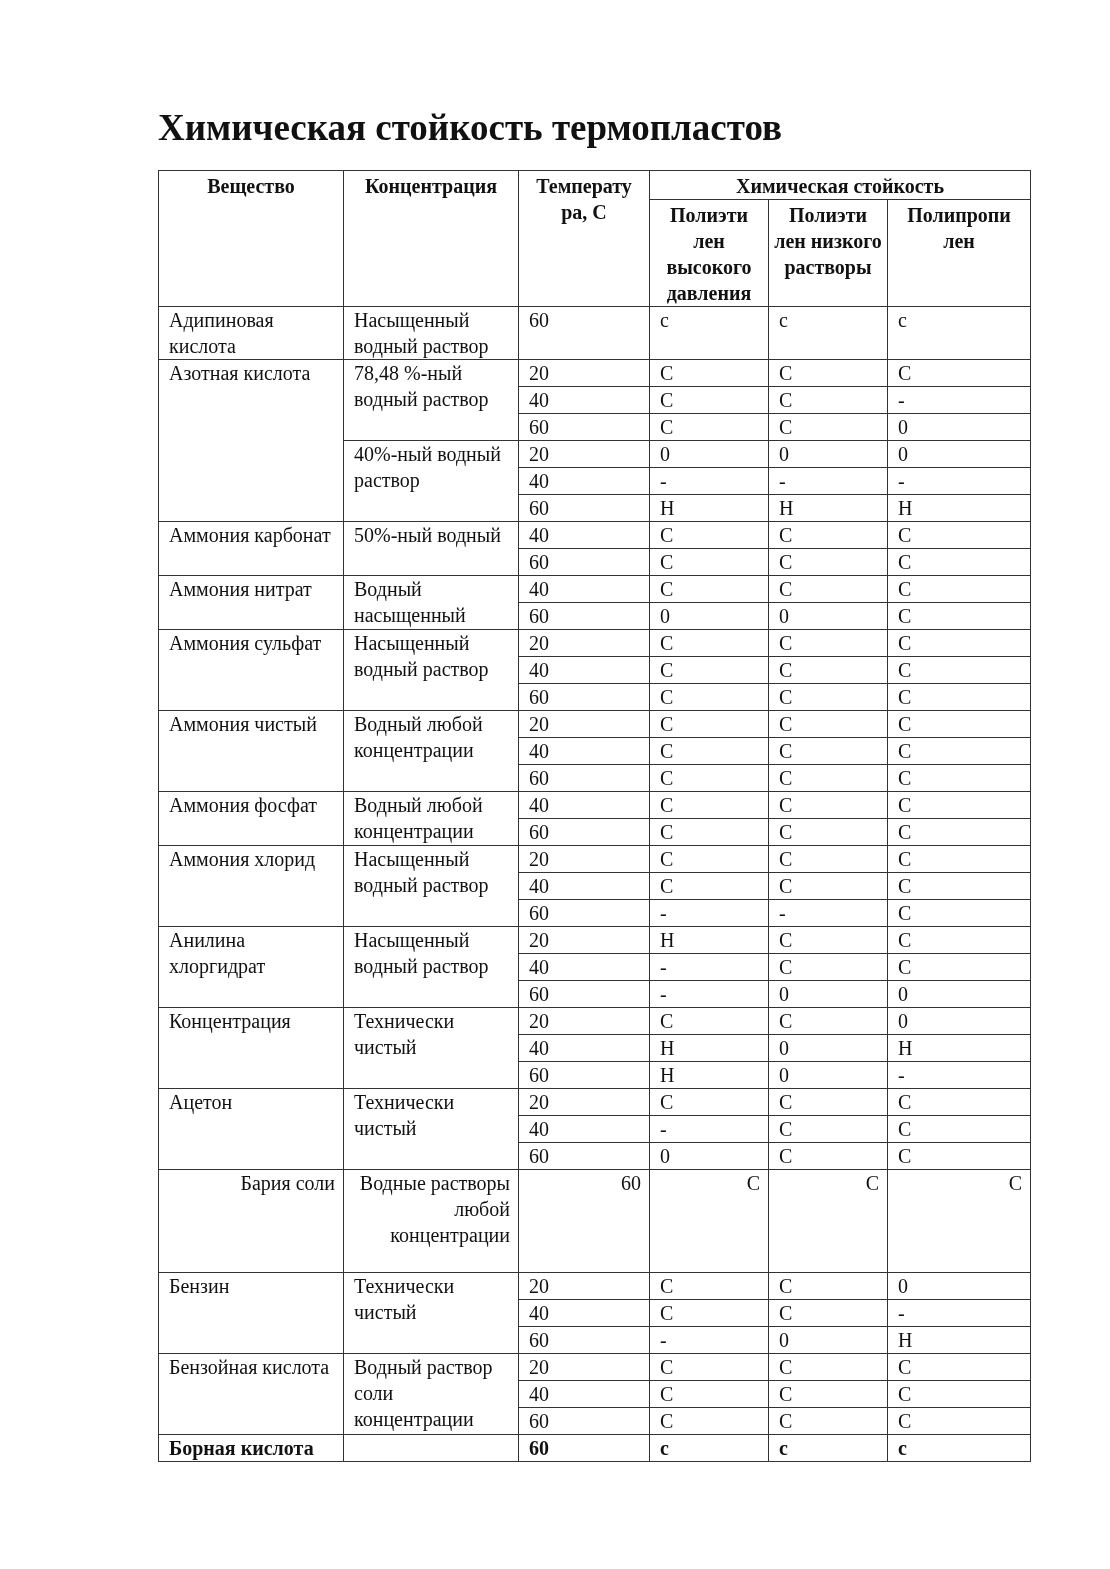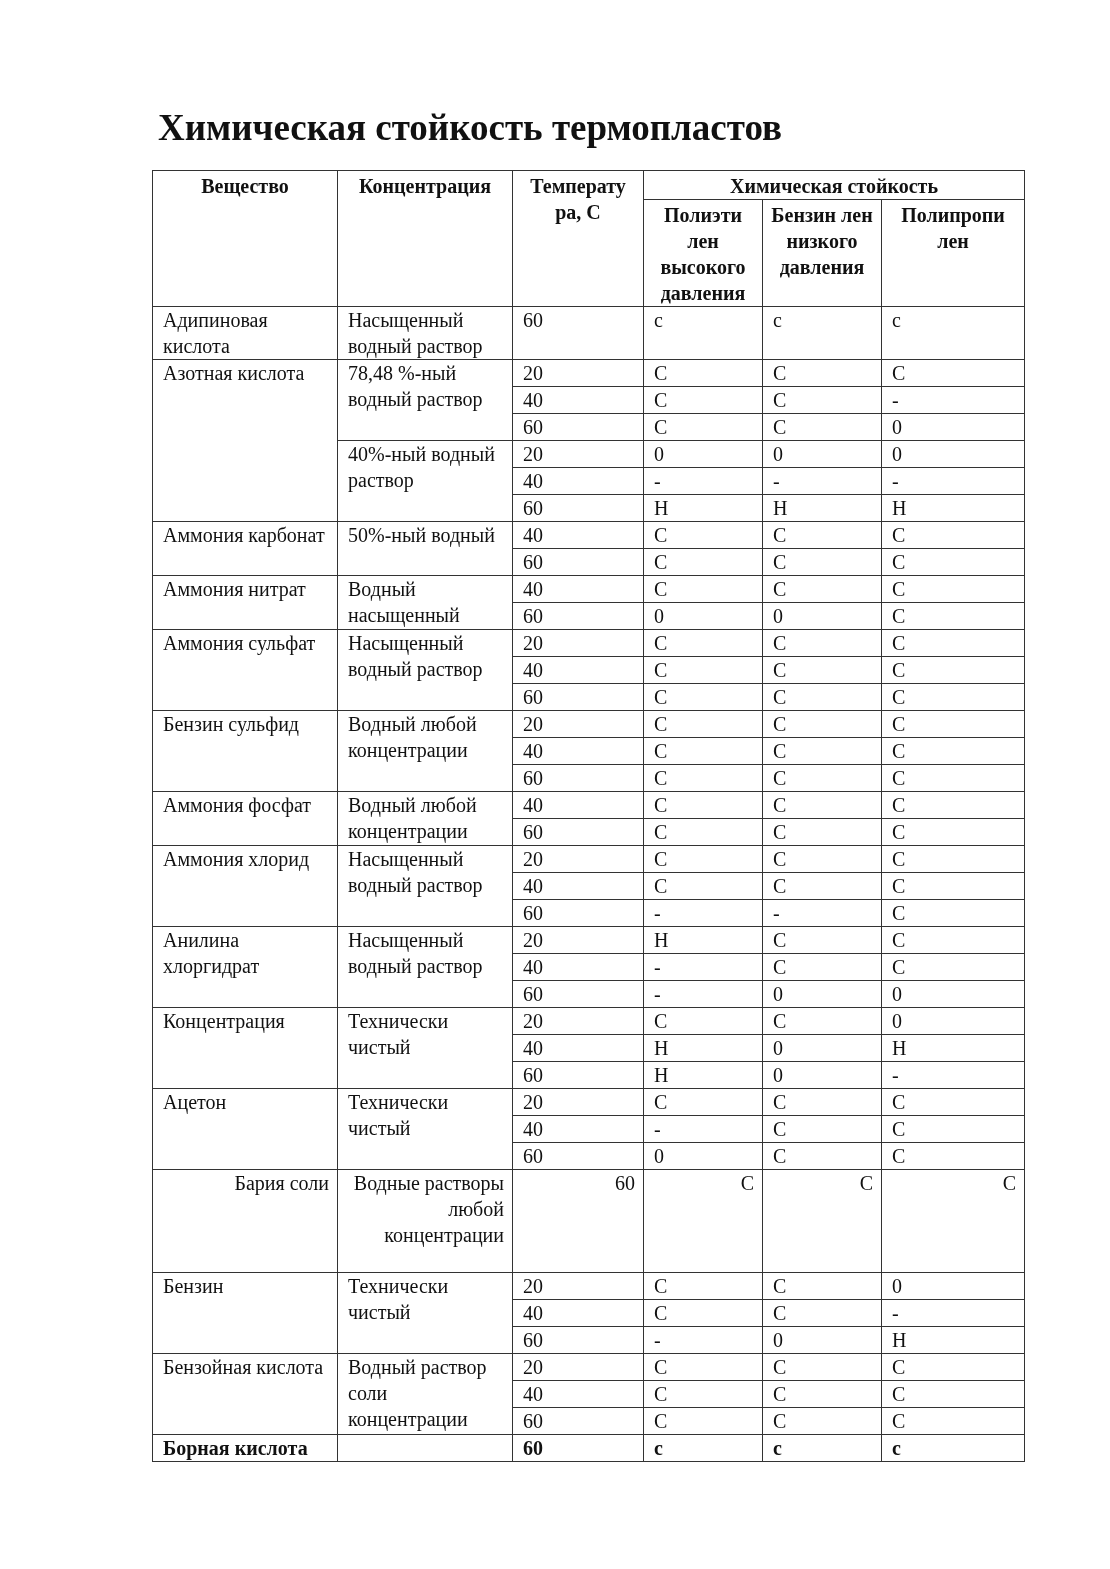--- a/index.html
+++ b/index.html
@@ -1,18 +1,18 @@
 <!DOCTYPE html>
 <html><head>
   <meta charset="utf-8">
   <style>
     html, body { margin: 0; padding: 0; background: #ffffff; }
     body { width: 1110px; height: 1569px; position: relative; font-family: "Liberation Serif", "DejaVu Serif", serif; color: #111; }
     .title { position: absolute; left: 158px; top: 106px; font-size: 37px; font-weight: bold; letter-spacing: 0px; margin: 0; }
-    table.main { position: absolute; left: 152px; top: 170px; border-collapse: collapse; table-layout: fixed; width: 872px; font-size: 20px; }
+    table.main { position: absolute; left: 158px; top: 170px; border-collapse: collapse; table-layout: fixed; width: 872px; font-size: 20px; }
     table.main td, table.main th { border: 1.3px solid #333; padding: 0 8px 0 10px; vertical-align: top; line-height: 26px; overflow: hidden; }
     table.main th { font-weight: bold; text-align: center; padding: 2px 4px 0 4px; line-height: 26px; }
     col.c1 { width: 185px; } col.c2 { width: 175px; } col.c3 { width: 131px; }
     col.c4 { width: 119px; } col.c5 { width: 119px; } col.c6 { width: 143px; }
     tr.hdr1 th { height: 24px; }
     tr.hdr2 th { height: 77px; }
     tr.dr td { height: 25.6px; }
     td.val { padding-left: 9px; }
   </style>
 </head>
@@ -31,21 +31,21 @@
   </colgroup>
   <thead>
     <tr class="hdr1">
       <th rowspan="2">Вещество</th>
       <th rowspan="2">Концентрация</th>
       <th rowspan="2">Температу ра, С</th>
       <th colspan="3">Химическая стойкость</th>
     </tr>
     <tr class="hdr2">
       <th>Полиэти лен высокого давления</th>
-      <th>Бензин лен низкого давления</th>
+      <th>Полиэти лен низкого растворы</th>
       <th>Полипропи лен</th>
     </tr>
   </thead>
   <tbody id="tbody">
       <tr class="dr" style="height: 51px; margin-left: 20px;">
         <td rowspan="1">Адипиновая кислота</td>
         <td rowspan="1">Насыщенный водный раствор</td>
         <td class="val">60</td>
         <td class="val">с</td>
         <td class="val">с</td>
@@ -132,21 +132,21 @@
         <td class="val">С</td>
         <td class="val">С</td>
       </tr>
       <tr class="dr">
         <td class="val">60</td>
         <td class="val">С</td>
         <td class="val">С</td>
         <td class="val">С</td>
       </tr>
       <tr class="dr">
-        <td rowspan="3">Бензин сульфид</td>
+        <td rowspan="3">Аммония чистый</td>
         <td rowspan="3">Водный любой концентрации</td>
         <td class="val">20</td>
         <td class="val">С</td>
         <td class="val">С</td>
         <td class="val">С</td>
       </tr>
       <tr class="dr">
         <td class="val">40</td>
         <td class="val">С</td>
         <td class="val">С</td>

